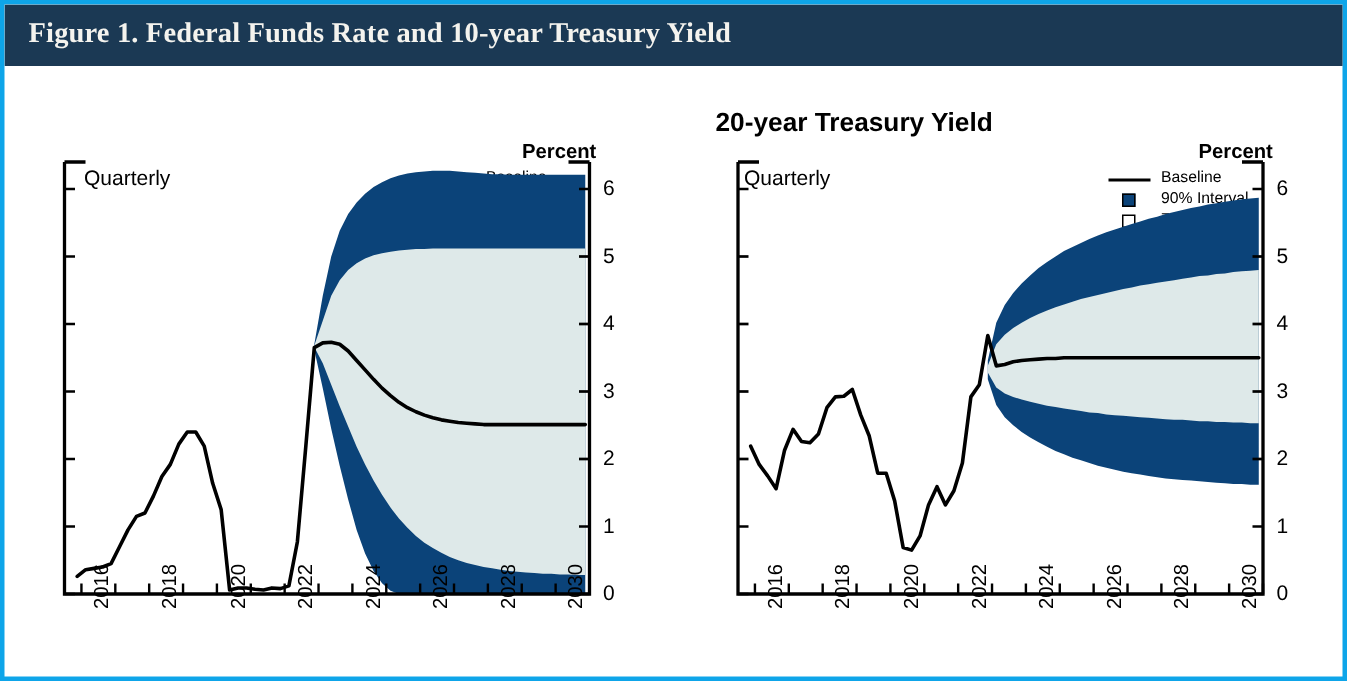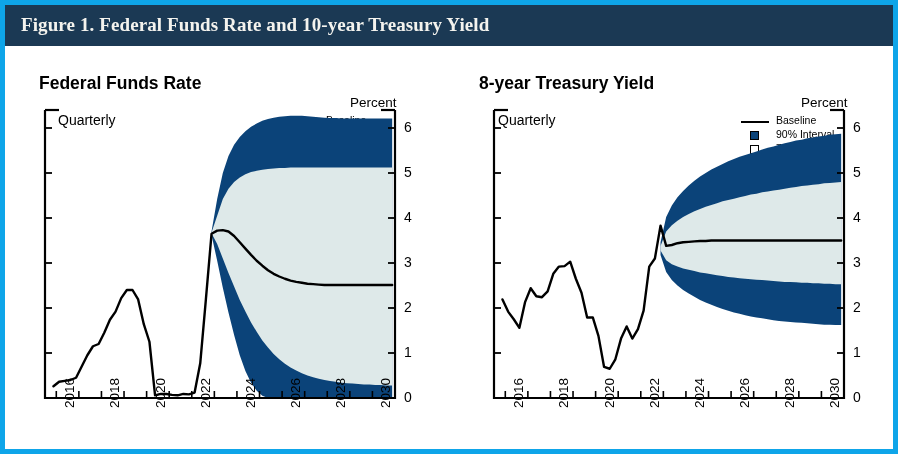--- a/index.html
+++ b/index.html
@@ -13,21 +13,21 @@
     font-family: "Liberation Sans", sans-serif;
     overflow: hidden;
     position: relative;
   }
   #page {
     position: absolute;
     left: 0; top: 0;
     width: 898px;
     height: 454px;
     background: #ffffff;
-    border: 5px solid #0ea5e9;
+    border: 3px solid #0ea5e9;
     box-sizing: border-box;
     overflow: hidden;
     padding-left: 28px;
   }
   
   .fig-header {
     position: absolute;
     left: 0; top: 0;
     width: 898px;
     height: 41px;
@@ -64,20 +64,21 @@
   }
   .panel-left  .panel-title { left: 34px; }
   .panel-right .panel-title { left: 25px; }
 
   .unit-label {
     position: absolute;
     top: 49px;
     font-size: 13.5px;
     color: #000;
     white-space: nowrap;
+    font-weight: bold;
   }
   .panel-left  .unit-label { left: 345px; }
   .panel-right .unit-label { left: 347px; }
 
   .freq-label {
     position: absolute;
     top: 66px;
     font-size: 14px;
     color: #000;
     white-space: nowrap;
@@ -172,21 +173,20 @@
 </head>
 <body>
 
 <div id="page">
 
   <div class="fig-header">
     <div class="fig-header-title">Figure 1. Federal Funds Rate and 10-year Treasury Yield</div>
   </div>
 
   <div class="panel panel-left">
-    <div class="panel-title">Federal Funds Rate</div>
     <div class="unit-label">Percent</div>
     <div class="freq-label">Quarterly</div>
 
     <div class="legend">
       <div class="legend-row r0">
         <span class="legend-mark">
           <span class="legend-line"></span>
         </span>
         <span class="legend-text">Baseline</span>
       </div>
@@ -259,21 +259,21 @@
         <div class="ylab" style="left: 399px; top: 298px;">1</div>
         <div class="ylab" style="left: 399px; top: 253px;">2</div>
         <div class="ylab" style="left: 399px; top: 208px;">3</div>
         <div class="ylab" style="left: 399px; top: 163px;">4</div>
         <div class="ylab" style="left: 399px; top: 118px;">5</div>
         <div class="ylab" style="left: 399px; top: 73px;">6</div>
       </div>
   </div>
 
   <div class="panel panel-right">
-    <div class="panel-title">8-year Treasury Yield</div>
+    <div class="panel-title">20-year Treasury Yield</div>
     <div class="unit-label">Percent</div>
     <div class="freq-label">Quarterly</div>
 
     <div class="legend">
       <div class="legend-row r0">
         <span class="legend-mark">
           <span class="legend-line"></span>
         </span>
         <span class="legend-text">Baseline</span>
       </div>

